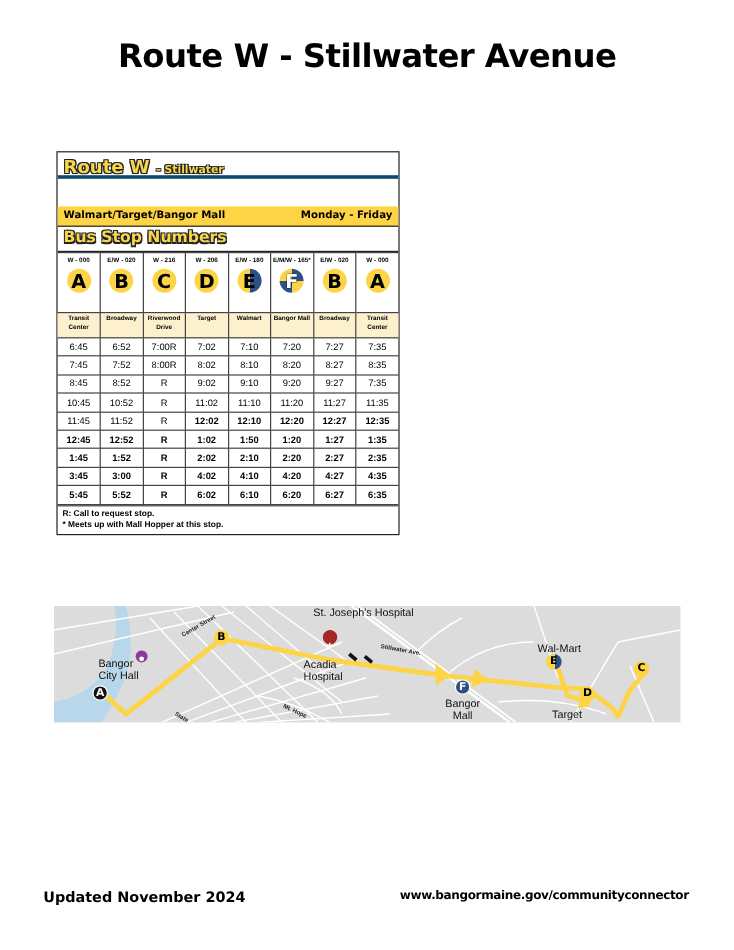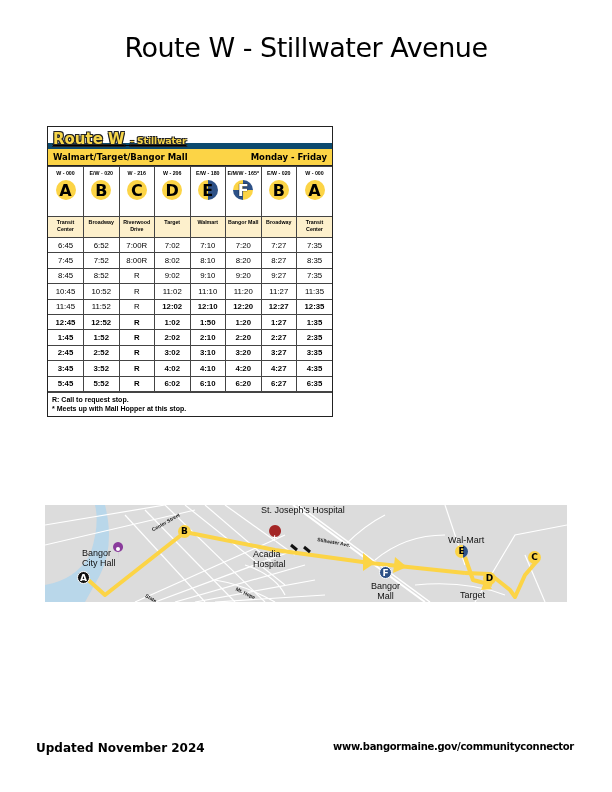--- a/index.html
+++ b/index.html
@@ -1,41 +1,41 @@
 <!DOCTYPE html>
 <html><head>
 <meta charset="utf-8">
 <style>
   * { box-sizing: border-box; margin: 0; padding: 0; }
   html, body { width: 612px; height: 792px; background: #fff; overflow: hidden; }
   body { position: relative; font-family: "Liberation Sans", sans-serif; color: #000; }
 
   .page-title {
     position: absolute; left: 0; top: 32px; width: 612px; text-align: center;
-    font-family: "DejaVu Sans", sans-serif; font-weight: normal; font-size: 27px; letter-spacing: -0.5px;
+    font-family: "DejaVu Sans", sans-serif; font-weight: bold; font-size: 27px; letter-spacing: -0.5px;
   }
 
   .sched {
     position: absolute; left: 47px; top: 126px; width: 286px;
     border: 1.5px solid #222; background: #fff;
   }
   .sched-title {
-    height: 22px; border-bottom: 6px solid #0c4a6e; padding: 2px 5px;
-    font-family: "DejaVu Sans", sans-serif; font-weight: bold; text-decoration: underline;
+    height: 22px; border-bottom: 3px solid #0c4a6e; padding: 2px 5px;
+    font-family: "DejaVu Sans", sans-serif; font-weight: bold;
   }
   .yellow-outline {
     color: #f7d64a;
     text-shadow: -1px -1px 0 #222, 1px -1px 0 #222, -1px 1px 0 #222, 1px 1px 0 #222;
   }
   .sched-title .big { font-size: 15px; }
   .sched-title .small { font-size: 9px; }
   .sched-band {
     height: 17px; background: #fcd446; border-bottom: 1px solid #222;
     display: flex; justify-content: space-between; align-items: center;
-    padding: 0 5px; font-family: "DejaVu Sans", sans-serif; font-weight: bold; font-size: 8.5px;
+    padding: 0 5px; font-family: "DejaVu Sans", sans-serif; font-weight: bold; font-size: 8.5px; margin-top: 23px;
   }
   .sched-sub {
     height: 21px; border-bottom: 1px solid #222; padding: 2px 5px;
     font-family: "DejaVu Sans", sans-serif; font-weight: bold; font-size: 13px;
   }
   table { width: 100%; border-collapse: collapse; table-layout: fixed; }
   td { border: 1px solid #444; text-align: center; font-size: 7.8px; }
   td:first-child { border-left: none; }
   td:last-child { border-right: none; }
   .code-row td { height: 50px; vertical-align: top; padding-top: 3px; font-weight: bold; font-size: 5.3px; line-height: 6.5px; }
@@ -75,20 +75,21 @@
 
 <div class="sched">
   <div class="sched-title">
     <span class="big yellow-outline">Route W</span>
     <span class="small yellow-outline">- Stillwater</span>
   </div>
   <div class="sched-band">
     <span>Walmart/Target/Bangor Mall</span>
     <span>Monday - Friday</span>
   </div>
+  <div class="sched-sub yellow-outline">Bus Stop Numbers</div>
   <table>
     <tbody id="tbody">
         <tr class="code-row">
           <td>
             <div>W - 000</div>
             <span class="badge">A</span>
           </td>
           <td>
             <div>E/W - 020</div>
             <span class="badge">B</span>
@@ -192,32 +193,22 @@
           <td class="pm">1:45</td>
           <td class="pm">1:52</td>
           <td class="pm">R</td>
           <td class="pm">2:02</td>
           <td class="pm">2:10</td>
           <td class="pm">2:20</td>
           <td class="pm">2:27</td>
           <td class="pm">2:35</td>
         </tr>
         <tr class="time-row">
-          <td class="pm">2:45</td>
-          <td class="pm">2:52</td>
-          <td class="pm">R</td>
-          <td class="pm">3:02</td>
-          <td class="pm">3:10</td>
-          <td class="pm">3:20</td>
-          <td class="pm">3:27</td>
-          <td class="pm">3:35</td>
-        </tr>
-        <tr class="time-row">
           <td class="pm">3:45</td>
-          <td class="pm">3:52</td>
+          <td class="pm">3:00</td>
           <td class="pm">R</td>
           <td class="pm">4:02</td>
           <td class="pm">4:10</td>
           <td class="pm">4:20</td>
           <td class="pm">4:27</td>
           <td class="pm">4:35</td>
         </tr>
         <tr class="time-row">
           <td class="pm">5:45</td>
           <td class="pm">5:52</td>

